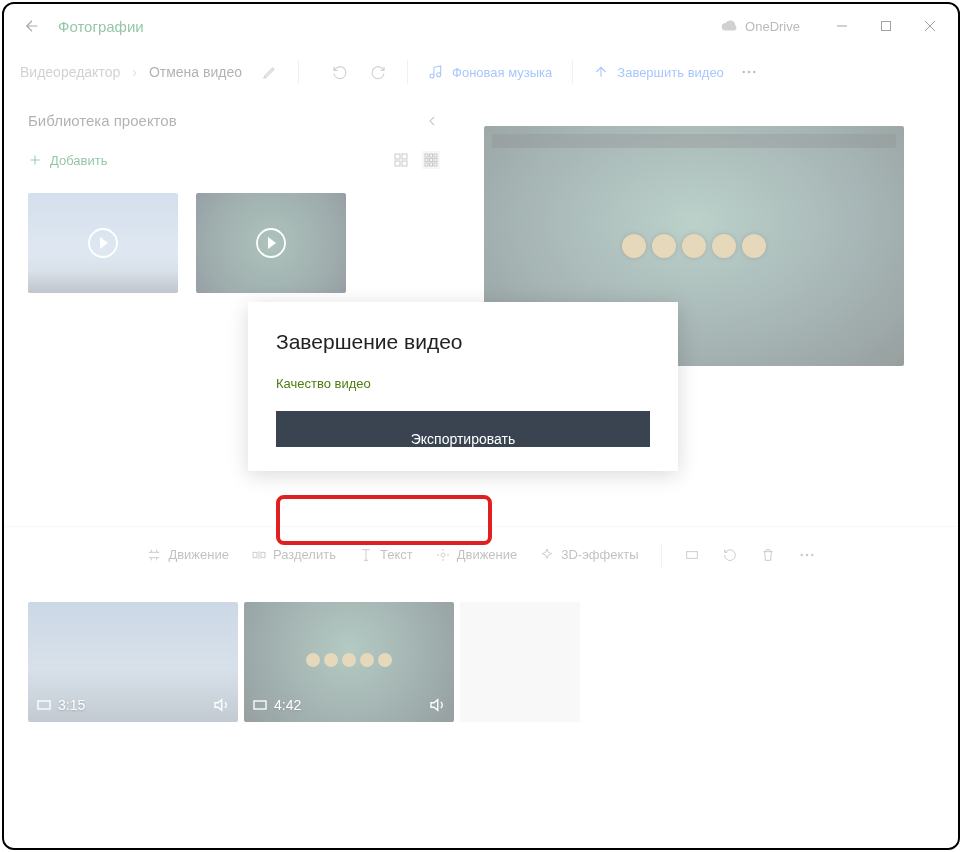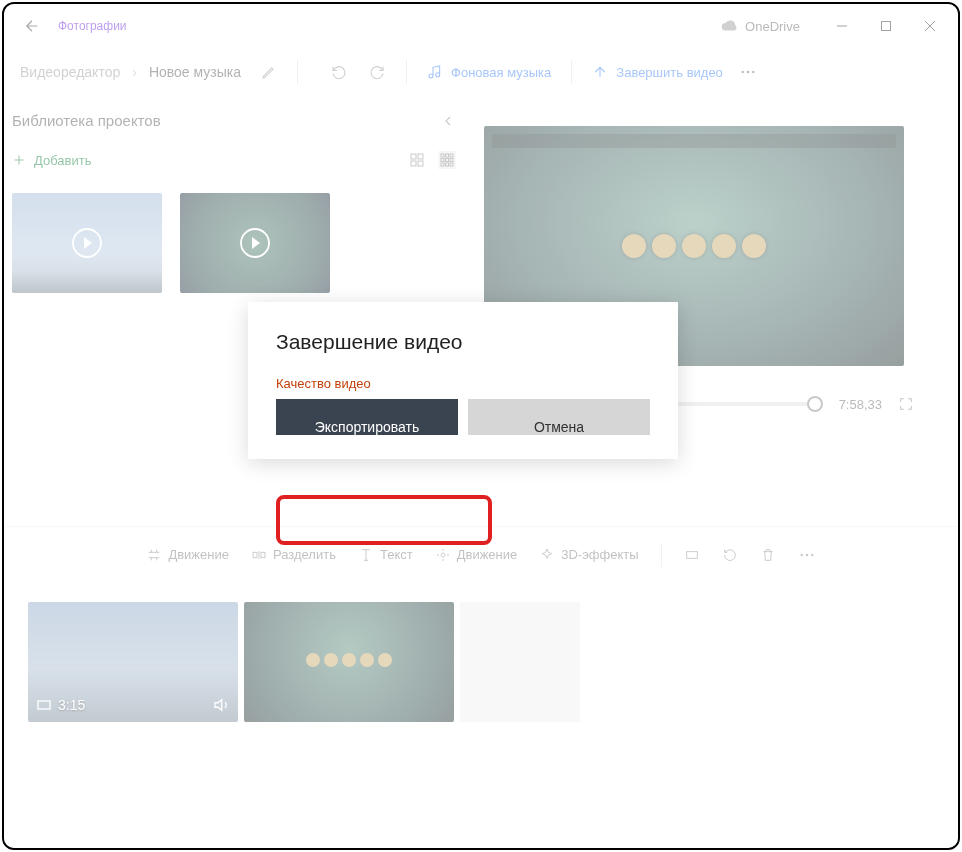--- a/index.html
+++ b/index.html
@@ -3,39 +3,39 @@
 <meta charset="utf-8">
 <style>
 * { box-sizing: border-box; margin: 0; padding: 0; font-family: 'Segoe UI', Arial, sans-serif; }
 body { width: 962px; height: 852px; background: #fff; position: relative; }
 .outer { border: 2px solid #000; border-radius: 12px; width: 958px; height: 848px; margin: 2px; position: relative; overflow: hidden; background: #fff; }
 .dim-overlay { position: absolute; inset: 0; background: rgba(255,255,255,0.55); z-index: 5; pointer-events: none; }
 
 
 .titlebar { height: 44px; display: flex; align-items: center; padding: 0 6px; }
 .tb-back { width: 44px; height: 44px; display: flex; align-items: center; justify-content: center; color: #444; }
-.tb-title { font-size: 12px; color: #6d28d9; margin-left: 4px; }
+.tb-title { font-size: 15px; color: #15803d; margin-left: 4px; }
 .tb-spacer { flex: 1; }
 .tb-onedrive { display: flex; align-items: center; gap: 6px; color: #666; font-size: 13px; margin-right: 20px; }
 .tb-onedrive .cloud-icon { width: 18px; height: 18px; fill: #999; }
 .winbtn { width: 44px; height: 32px; display: flex; align-items: center; justify-content: center; color: #333; }
 
 
 .toolbar { height: 48px; display: flex; align-items: center; padding: 0 16px; gap: 8px; color: #777; font-size: 14px; }
 .crumb { color: #999; }
 .crumb-sep { color: #bbb; margin: 0 4px; }
 .project-name { color: #555; }
 .edit-icon,.undo-icon,.redo-icon { margin-left: 12px; color: #999; }
 .toolbar .sep { width: 1px; height: 24px; background: #ddd; margin: 0 12px; }
 .music-btn,.finish-btn { display: flex; align-items: center; gap: 8px; color: #3b82f6; font-size: 13px; }
 .dots { margin-left: 8px; color: #666; }
 
 
 .main { display: flex; height: 430px; }
-.sidebar { width: 460px; padding: 16px 8px; }
+.sidebar { width: 460px; padding: 16px 24px; }
 .lib-header { display: flex; align-items: center; justify-content: space-between; margin-bottom: 22px; }
 .lib-title { font-size: 15px; color: #555; }
 .lib-back { color: #888; font-size: 18px; }
 .lib-add-row { display: flex; align-items: center; justify-content: space-between; margin-bottom: 24px; }
 .add-btn { display: flex; align-items: center; gap: 8px; color: #15803d; font-size: 13px; }
 .view-toggle { display: flex; gap: 12px; color: #888; }
 .view-toggle .vb { width: 18px; height: 18px; display: flex; align-items: center; justify-content: center; }
 .vb.active { background: #eee; }
 .thumbs { display: flex; gap: 18px; }
 .thumb { width: 150px; height: 100px; position: relative; background: #999; border-radius: 2px; overflow: hidden; }
@@ -68,21 +68,21 @@
 .clip { width: 210px; height: 120px; position: relative; border-radius: 2px; overflow: hidden; }
 .clip.sky { background: linear-gradient(#8fa8c8 0%, #a8bcd0 55%, #7a8a9a 100%); }
 .clip.game { background: radial-gradient(circle at 50% 40%, #5a8a7a, #2a4a4a 70%, #1a2a2a); }
 .clip-info { position: absolute; bottom: 8px; left: 8px; right: 8px; display: flex; align-items: center; justify-content: space-between; color: #fff; font-size: 14px; text-shadow: 0 1px 2px rgba(0,0,0,0.6); }
 .clip-info .left { display: flex; align-items: center; gap: 6px; }
 .clip-placeholder { width: 120px; height: 120px; background: #f0f0f0; }
 .clip .gd { position: absolute; top: 48%; left: 50%; transform: translate(-50%,-50%); display: flex; gap: 4px; }
 .clip .gd i { width: 14px; height: 14px; border-radius: 50%; background: #c8a868; display: block; }
 .dialog { position: absolute; top: 298px; left: 244px; width: 430px; background: #fff; box-shadow: 0 4px 20px rgba(0,0,0,0.15); z-index: 20; padding: 28px 28px 24px; }
 .dlg-title { font-size: 21px; font-weight: 400; color: #222; margin-bottom: 22px; }
-.dlg-label { font-size: 13px; color: #c2410c; margin-bottom: 8px; }
+.dlg-label { font-size: 13px; color: #4d7c0f; margin-bottom: 20px; }
 .dlg-select { width: 100%; height: 36px; border: 1px solid #999; display: flex; align-items: center; justify-content: space-between; padding: 0 12px; font-size: 13px; color: #555; margin-bottom: 22px; }
 .dlg-select .q1 { color: #333; }
 .dlg-select .q2 { color: #888; }
 .dlg-adv { display: flex; align-items: center; gap: 8px; font-size: 13px; color: #444; margin-bottom: 28px; }
 .dlg-buttons { display: flex; gap: 10px; }
 .dlg-btn { flex: 1; height: 36px; display: flex; align-items: flex-end; justify-content: center; font-size: 14px; }
 .dlg-btn.primary { background: #3a4450; color: #fff; }
 .dlg-btn.secondary { background: #d6d6d6; color: #333; }
 .highlight { position: absolute; border: 4px solid #e02020; border-radius: 8px; z-index: 30; pointer-events: none; }
 .highlight.export { top: 491px; left: 272px; width: 216px; height: 50px; }
@@ -121,21 +121,21 @@
     <div class="winbtn">
         <svg width="12" height="12" viewBox="0 0 12 12">
           <path d="M1 1l10 10M11 1L1 11" stroke="currentColor" stroke-width="1"></path>
         </svg>
       </div>
   </div>
 
   <div class="toolbar">
     <span class="crumb">Видеоредактор</span>
     <span class="crumb-sep">›</span>
-    <span class="project-name">Новое музыка</span>
+    <span class="project-name">Отмена видео</span>
     <span class="edit-icon">
       <svg width="16" height="16" viewBox="0 0 24 24" fill="none" stroke="currentColor" stroke-width="1.6">
           <path d="M3 21l3-1 12-12-2-2L4 18z"></path>
         </svg>
     </span>
     <span class="sep"></span>
     <span class="undo-icon">
       <svg width="18" height="18" viewBox="0 0 24 24" fill="none" stroke="currentColor" stroke-width="1.6">
           <path d="M9 10H4V5m.5 5A8 8 0 1 1 4 14"></path>
         </svg>
@@ -228,46 +228,20 @@
     <div class="preview-area">
       <div class="preview">
         <div class="game-dots">
             <span></span>
             <span></span>
             <span></span>
             <span></span>
             <span></span>
           </div>
       </div>
-      <div class="transport">
-        <div>
-            <svg width="16" height="16" viewBox="0 0 24 24" fill="currentColor">
-              <path d="M6 6v12m3-6l9 6V6z" fill="none" stroke="#888" stroke-width="1.6"></path>
-            </svg>
-          </div>
-        <div>
-            <svg width="20" height="20" viewBox="0 0 24 24" fill="#888">
-              <path d="M8 5l11 7-11 7z"></path>
-            </svg>
-          </div>
-        <div>
-            <svg width="16" height="16" viewBox="0 0 24 24" fill="none" stroke="#888" stroke-width="1.6">
-              <path d="M18 6v12m-3-6L6 18V6z"></path>
-            </svg>
-          </div>
-        <div class="tc-track">
-            <div class="tc-thumb"></div>
-          </div>
-        <div class="tc-time">7:58,33</div>
-        <div class="tc-full">
-            <svg width="16" height="16" viewBox="0 0 24 24" fill="none" stroke="currentColor" stroke-width="1.6">
-              <path d="M4 9V4h5m6 0h5v5m0 6v5h-5m-6 0H4v-5"></path>
-            </svg>
-          </div>
-      </div>
     </div>
   </div>
 
   <div class="tl-toolbar">
     <div class="tl-btn">
       <svg class="tl-icon" width="16" height="16" viewBox="0 0 24 24" fill="none" stroke="currentColor" stroke-width="1.4">
           <path d="M4 8h16M4 16h16M8 4v4m8-4v4M8 16v4m8-4v4"></path>
         </svg>
       <span>Движение</span>
     </div>
@@ -338,34 +312,42 @@
       </div>
     </div>
     <div class="clip game">
       <div class="gd">
           <i></i>
           <i></i>
           <i></i>
           <i></i>
           <i></i>
         </div>
+      <div class="clip-info">
+        <div class="left">
+          <svg width="16" height="16" viewBox="0 0 24 24" fill="none" stroke="#fff" stroke-width="2">
+              <rect x="3" y="6" width="18" height="12"></rect>
+            </svg>
+          <span>4:42</span>
+        </div>
+        <svg width="18" height="18" viewBox="0 0 24 24" fill="none" stroke="#fff" stroke-width="1.8">
+            <path d="M4 9v6h4l5 4V5L8 9zM17 8a5 5 0 0 1 0 8"></path>
+          </svg>
+      </div>
     </div>
     <div class="clip-placeholder"></div>
   </div>
 
   <div class="dim-overlay"></div>
 
   <div class="dialog">
     <div class="dlg-title">Завершение видео</div>
     <div class="dlg-label">Качество видео</div>
     <div class="dlg-buttons">
       <div class="dlg-btn primary">
         <span>Экспортировать</span>
       </div>
-      <div class="dlg-btn secondary">
-        <span>Отмена</span>
-      </div>
     </div>
   </div>
 
   <div class="highlight export"></div>
 
 </div>
 
 </body></html>

